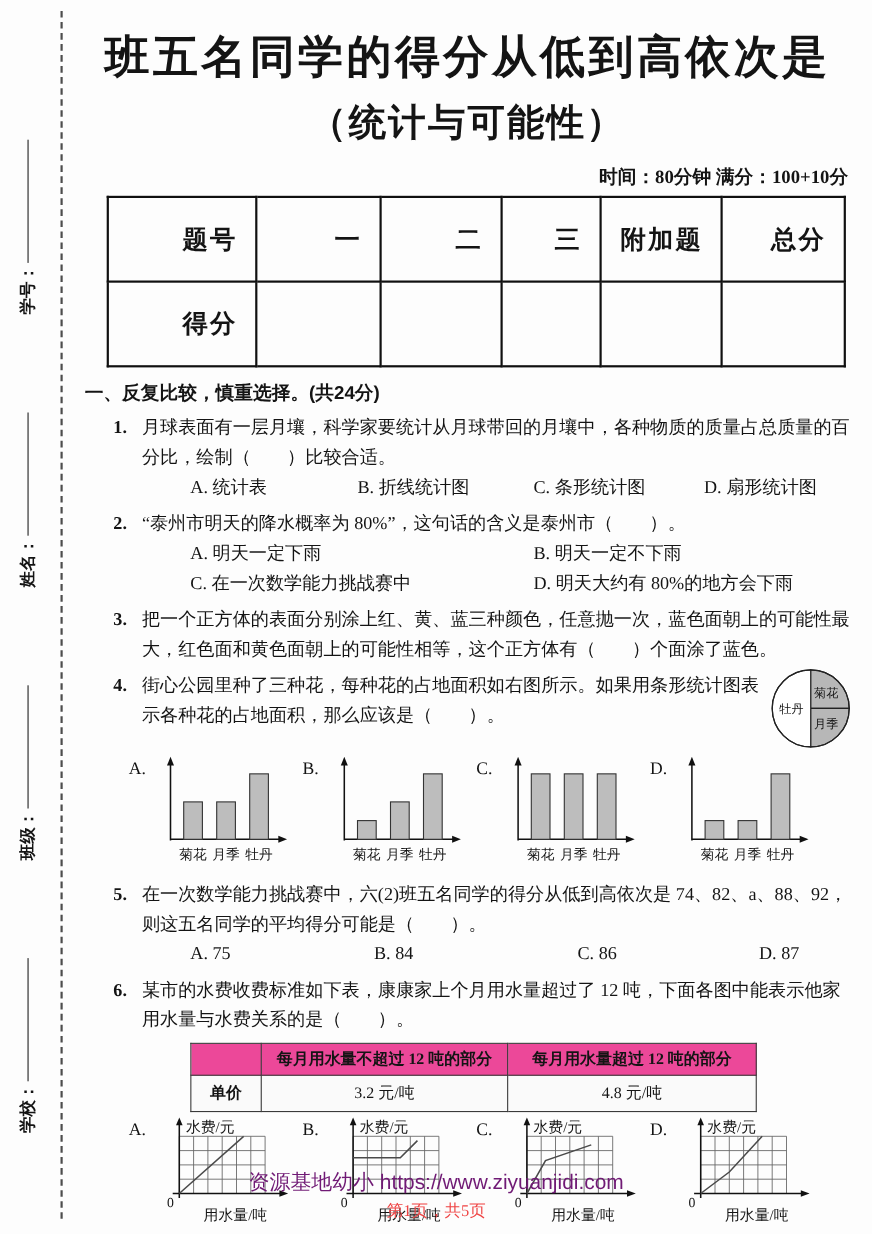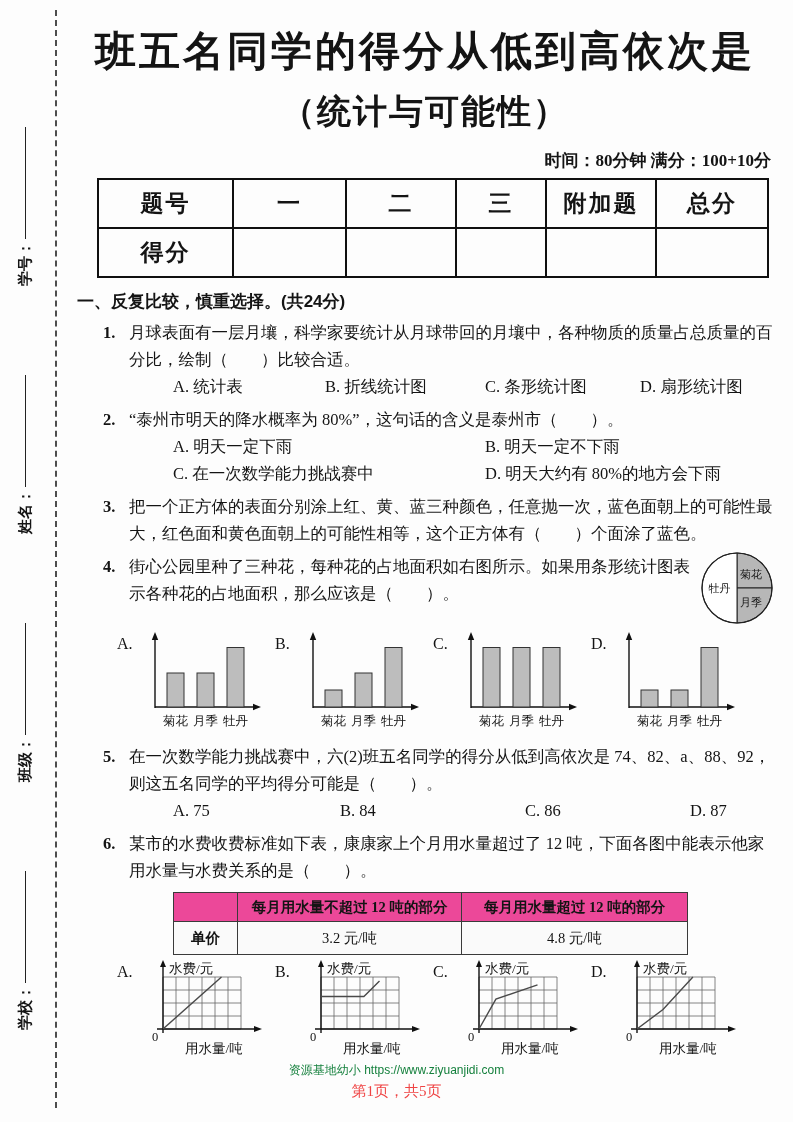--- a/index.html
+++ b/index.html
@@ -18,21 +18,21 @@
   .side-group { display:flex; align-items:center; width:172px; flex:none; }
   .side-label { font-size:15px; white-space:nowrap; font-weight:bold; }
   .side-blank { display:inline-block; width:112px; height:0; border-bottom:1.6px solid #222; margin-left:2px; }
 
   .main { position:absolute; left:75px; top:0; width:700px; }
   .title { text-align:center; font-size:41px; font-weight:bold; letter-spacing:3px; padding-top:24px; }
   .subtitle { text-align:center; font-size:34px; font-weight:bold; letter-spacing:2px; margin-top:10px; }
   .meta { text-align:right; font-size:17px; font-weight:bold; margin-top:14px; padding-right:4px; }
 
   table.score { border-collapse:collapse; table-layout:fixed; margin:6px 0 0 22px; }
-  table.score td { border:2px solid #101010; text-align:center; padding:2px; height:43px;
+  table.score td { border:2px solid #101010; text-align:right; padding:16px; height:43px;
                    font-size:23px; font-weight:bold; letter-spacing:2px; }
 
   .section-heading { font-family:"Liberation Sans", sans-serif; font-weight:bold; font-size:17px; margin:12px 0 0 2px; }
 
   .q { display:flex; margin:6px 0 0 28px; font-size:16.5px; line-height:27px; }
   .qno { width:26px; flex:none; font-weight:bold; }
   .qbody { width:646px; }
   .opts { display:flex;margin-left:44px; }
   .opts.spread1 span:nth-child(1){width:152px;} .opts.spread1 span:nth-child(2){width:160px;} .opts.spread1 span:nth-child(3){width:155px;}
   .opts.spread2 span:nth-child(1){width:167px;} .opts.spread2 span:nth-child(2){width:185px;} .opts.spread2 span:nth-child(3){width:165px;}
@@ -46,21 +46,21 @@
   .chart-box { flex:none; }
   svg text { font-family:"Liberation Serif", serif; fill:#141414; }
 
   table.fee { border-collapse:collapse; margin:8px 0 2px 44px; }
   table.fee td { border:1.5px solid #3a3a3a; text-align:center; font-size:14.5px; padding:0; }
   table.fee tr.hd td { height:28px; font-weight:bold; background:#ec4899;font-family:Liberation Serif, serif; }
   table.fee tr.bd td { height:32px; background:#fafafa; }
   table.fee td.lbl { font-weight:bold; background:#ebebeb; }
 
   .footer { position:absolute; top:1062px; left:0; width:793px; text-align:center; }
-  .footer .link { font-family:"Liberation Sans", sans-serif; font-size:12px; color:#15803d; }
+  .footer .link { font-family:"Liberation Sans", sans-serif; font-size:19px; color:#701a75; }
   .footer .pageno { font-size:15px; color:#ef4444; margin-top:3px; }
 </style>
 </head>
 <body>
 
 <div class="page">
 
   <div class="cut-line"></div>
 
   <div class="side-fields">

